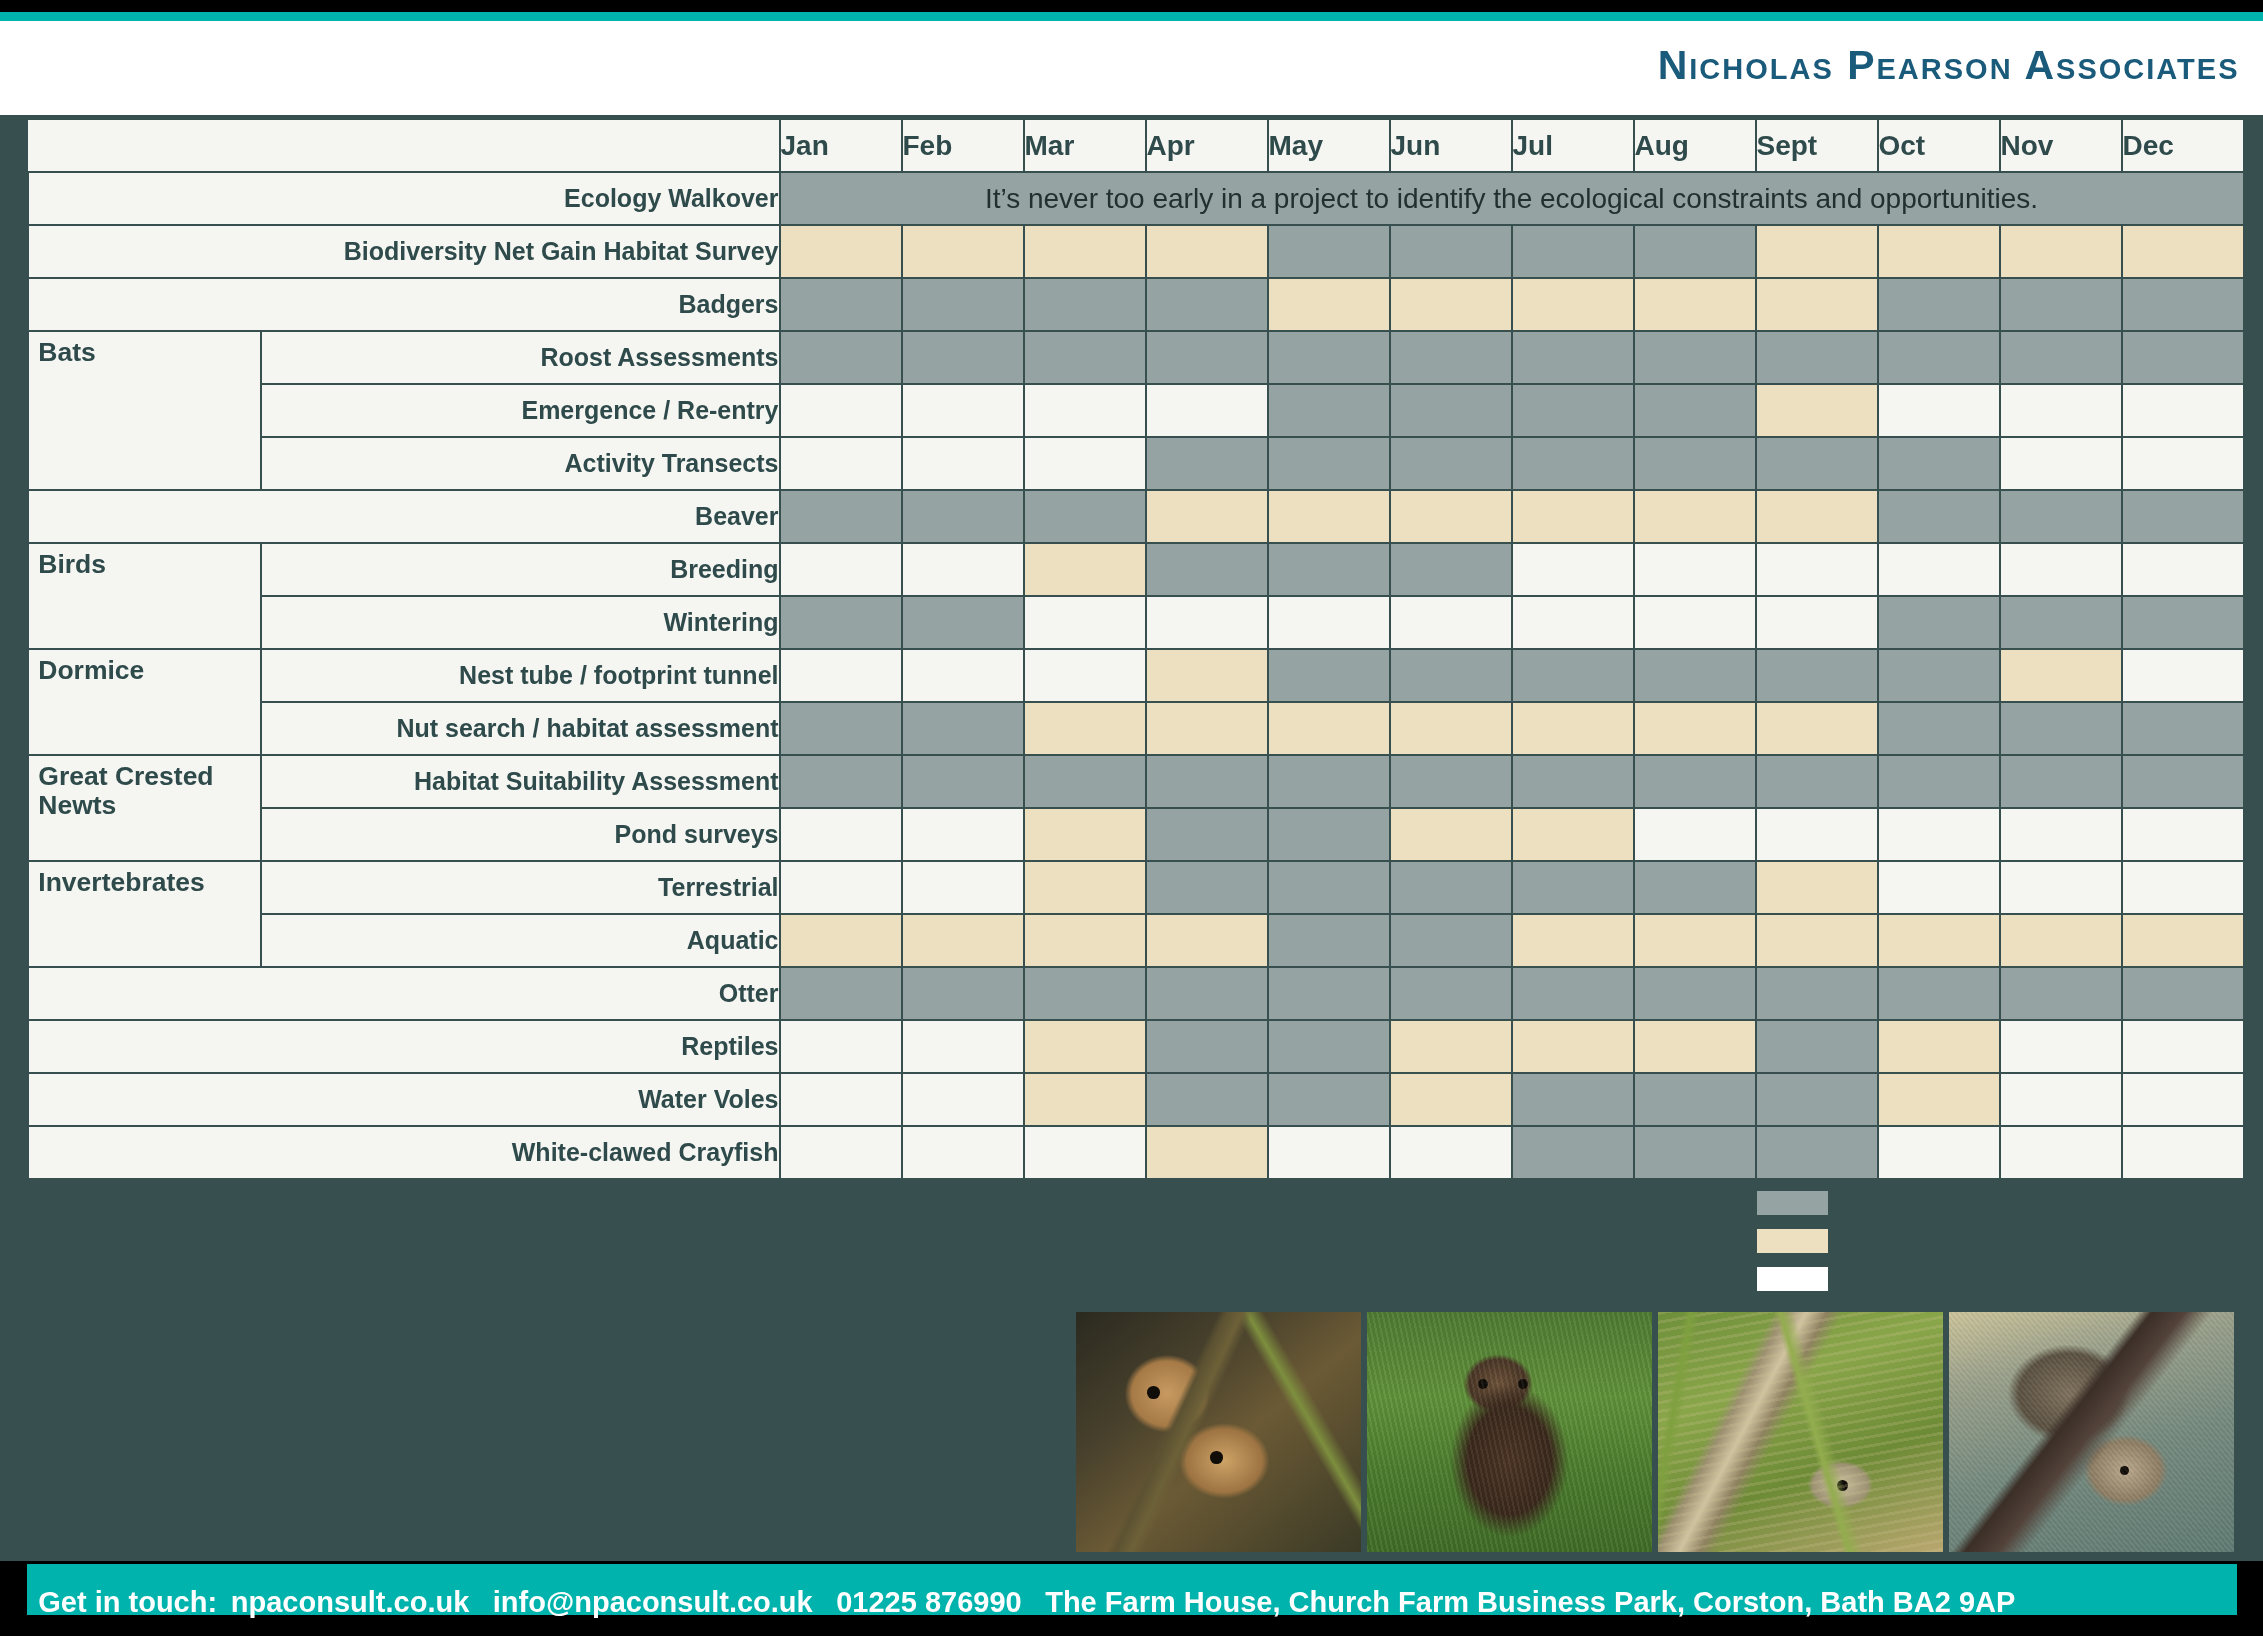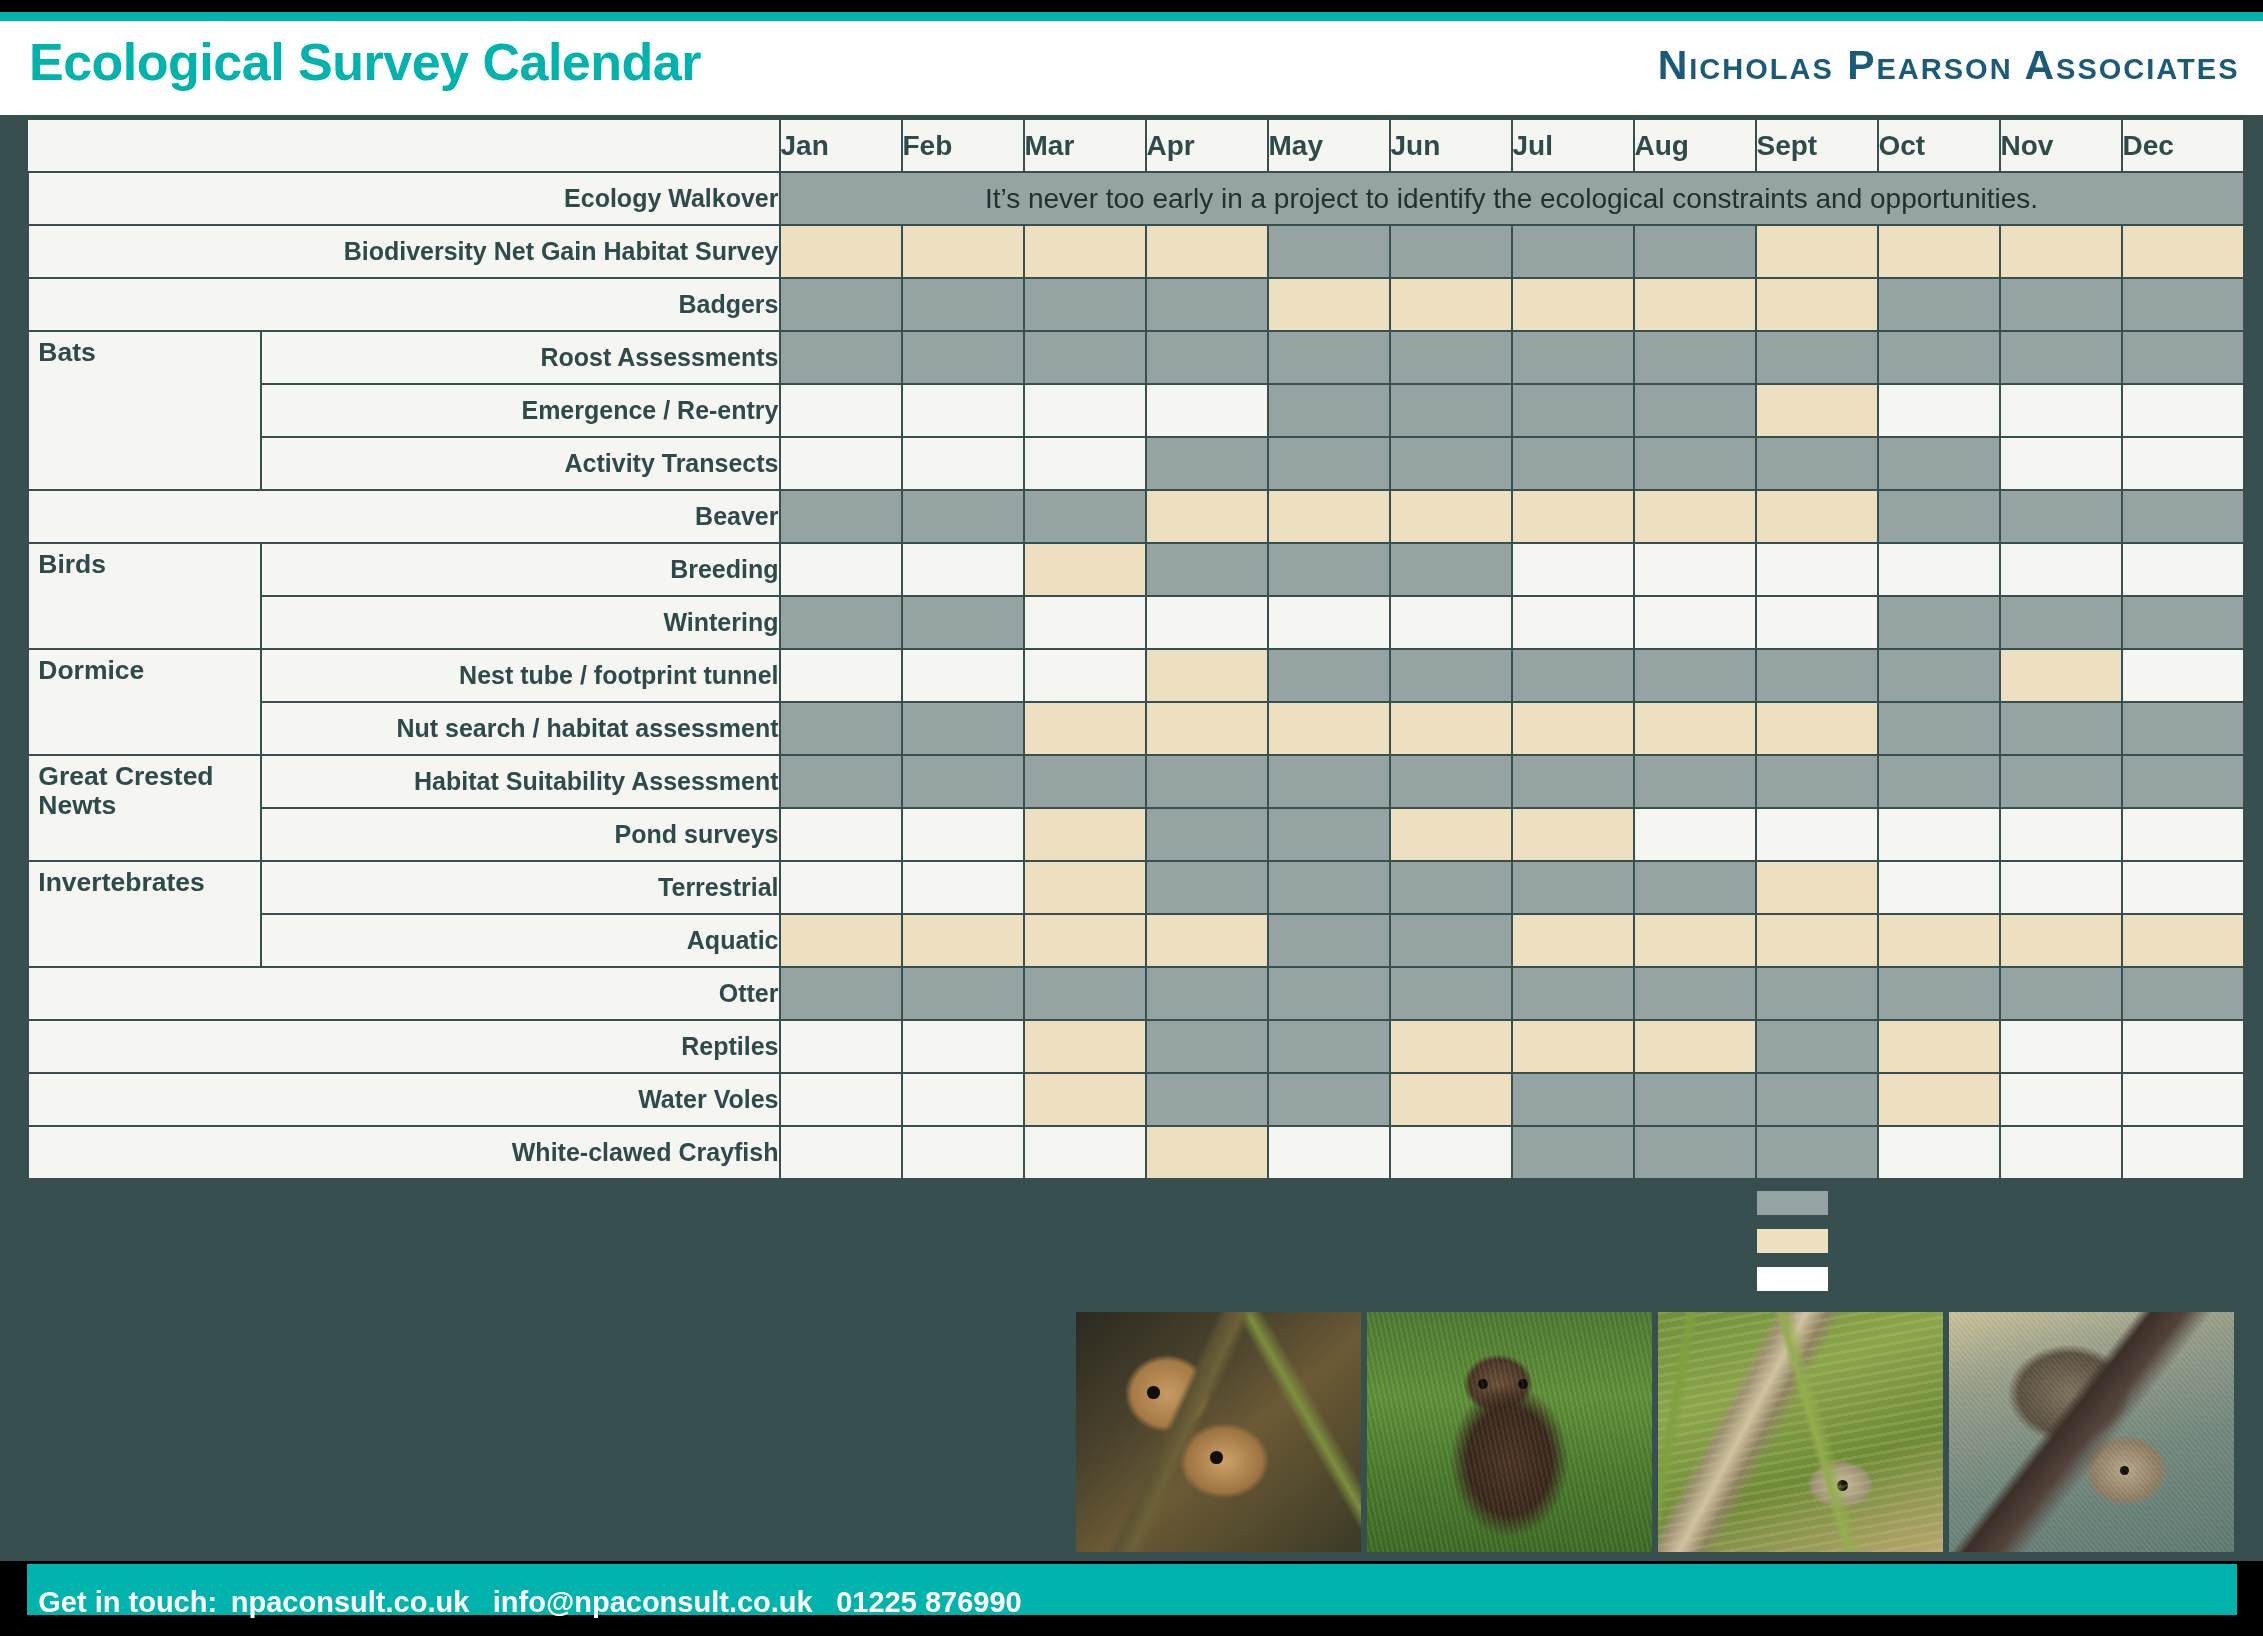--- a/index.html
+++ b/index.html
@@ -188,21 +188,20 @@
   .footer .lead { margin-right: 13.7px; }
 </style>
 </head>
 <body>
 
 <div id="page">
 
   <div class="top-rule"></div>
 
   <div class="header">
-    <div class="title">Ecological Survey Calendar</div>
     <div class="brand">Nicholas Pearson Associates</div>
   </div>
 
   <div class="body-bg"></div>
 
   <table class="cal">
     <colgroup>
       <col class="c-main">
         <col class="c-sub">
       <col class="c-mon">
@@ -539,16 +538,17 @@
     <div class="photo ph-bat">
       <span class="eye" style="left:60%;top:64%;width:9.8px;height:9.8px;"></span>
     </div>
   </div>
 
   <div class="footer">
     <span class="lead">Get in touch:</span>
     <span>npaconsult.co.uk</span>
     <span>info@npaconsult.co.uk</span>
     <span>01225 876990</span>
+    <span>The Farm House, Church Farm Business Park, Corston, Bath BA2 9AP</span>
   </div>
 
 </div>
 
 
 </body></html>

